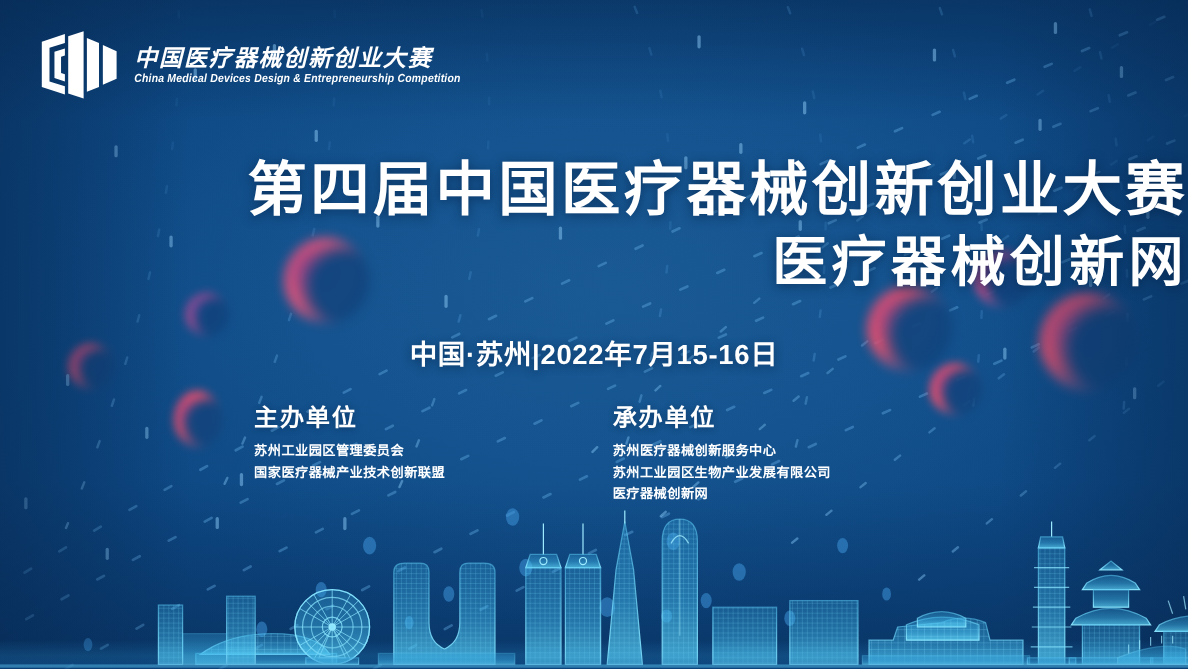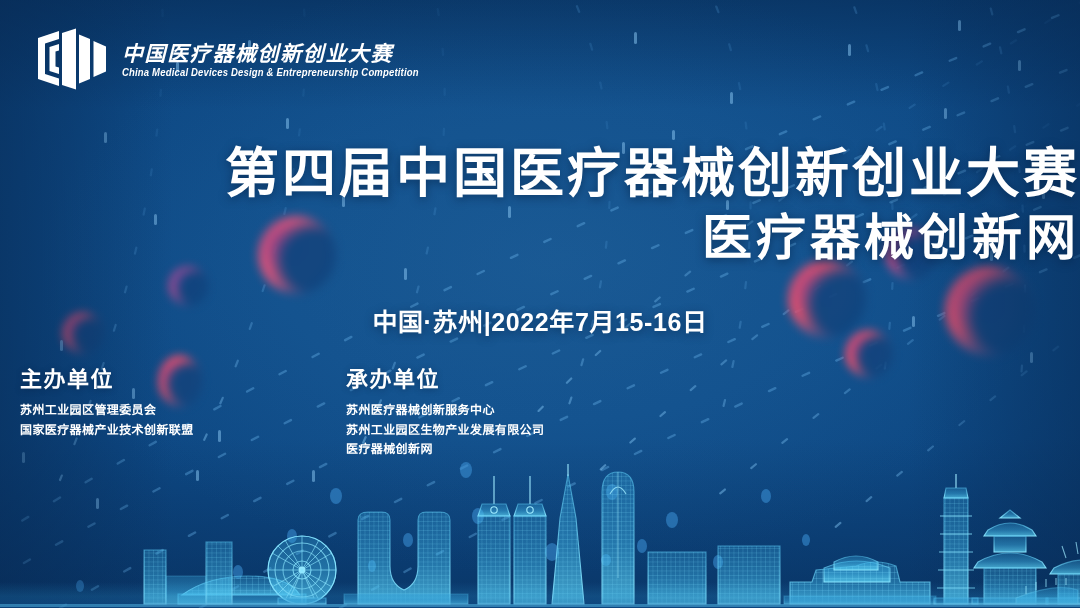--- a/index.html
+++ b/index.html
@@ -67,22 +67,22 @@
   #title-2{font-size:50px;letter-spacing:4px;line-height:1.30;}
 
   #date-line{
     position:absolute;left:0;right:0;top:302px;text-align:center;
     color:#ffffff;font-size:25px;font-weight:bold;letter-spacing:.6px;
     white-space:nowrap;text-shadow:0 2px 8px rgba(3,28,60,.5);
   }
 
   
   #orgs{
-    position:absolute;top:368px;left:12px;right:0;
-    display:flex;justify-content:flex-start;gap:0;
+    position:absolute;top:368px;left:0;right:0;
+    display:flex;justify-content:center;gap:0;
   }
   .org-col{width:300px;}
   .org-col.left{padding-left:8px;}
   .org-col.right{padding-left:26px;}
   .org-title{
     color:#ffffff;font-size:22px;font-weight:bold;letter-spacing:1.5px;
     margin:0 0 9px 0;line-height:1.1;white-space:nowrap;
     text-shadow:0 1px 6px rgba(3,28,60,.45);
   }
   .org-item{

